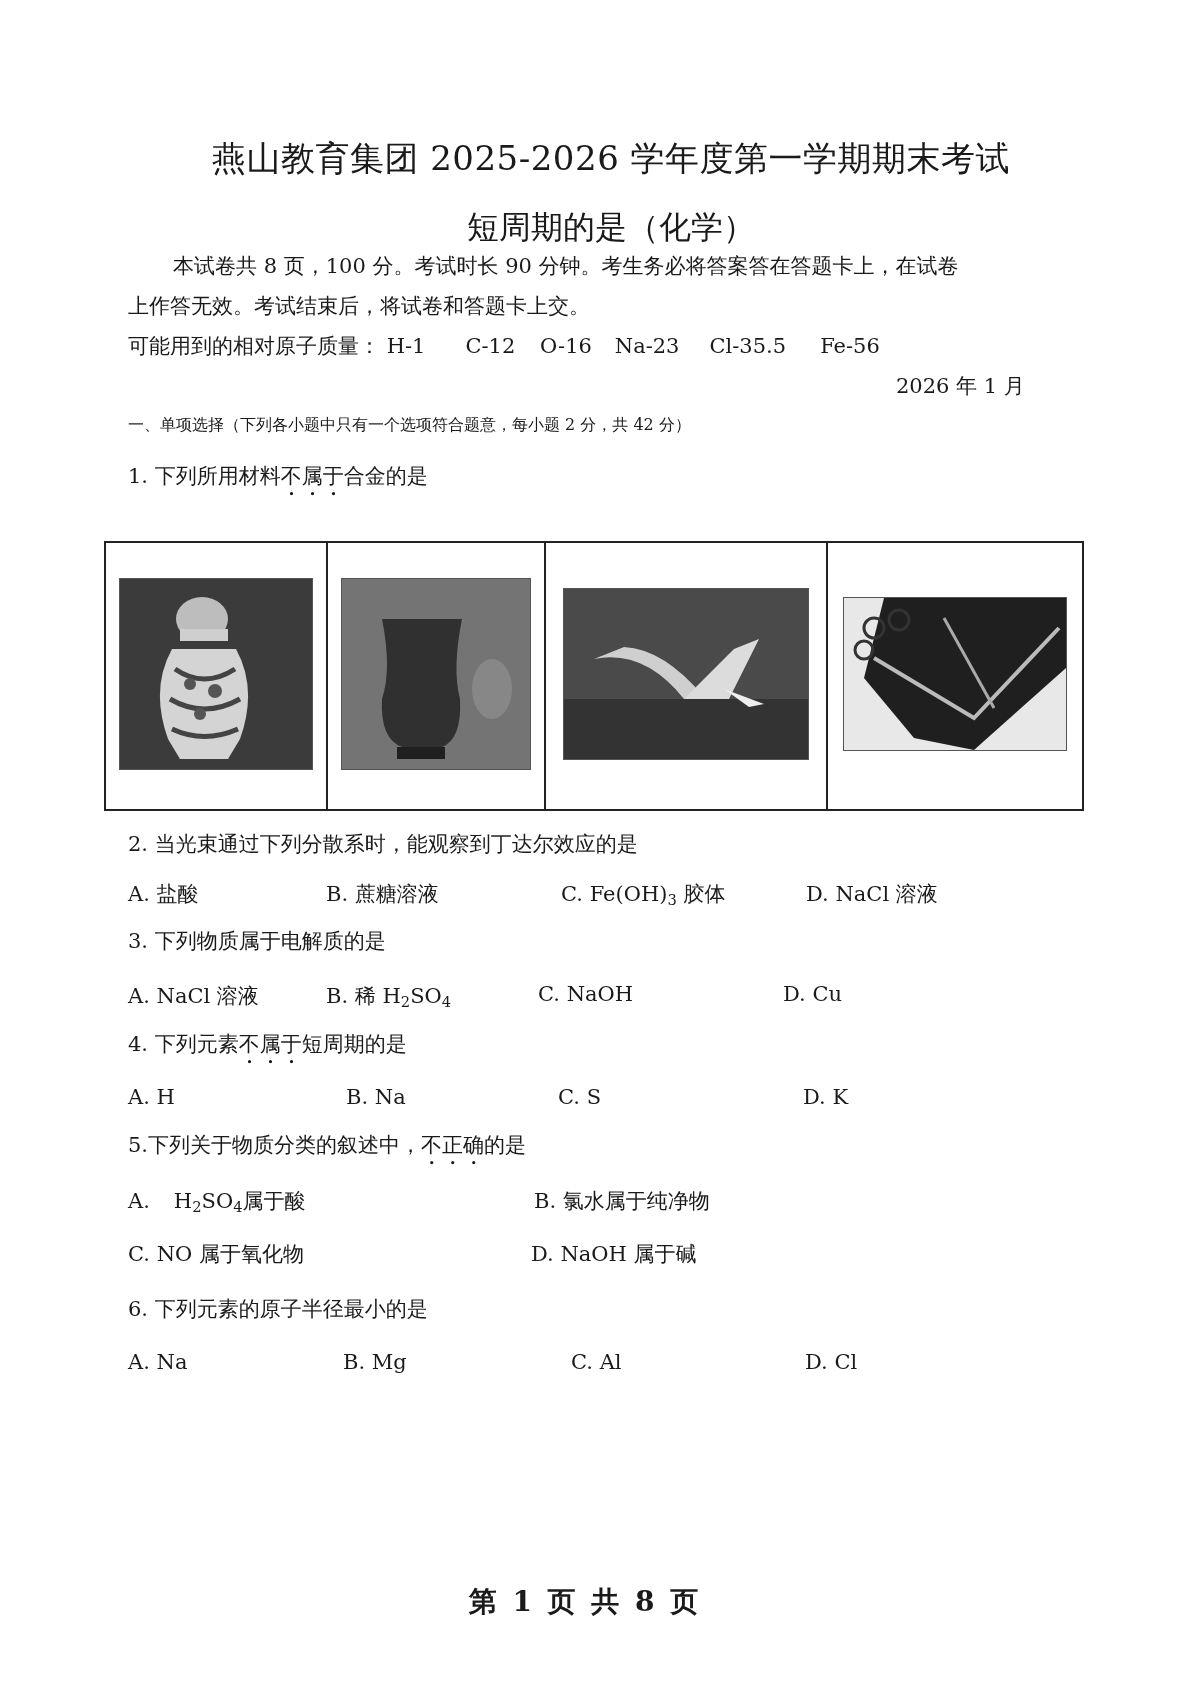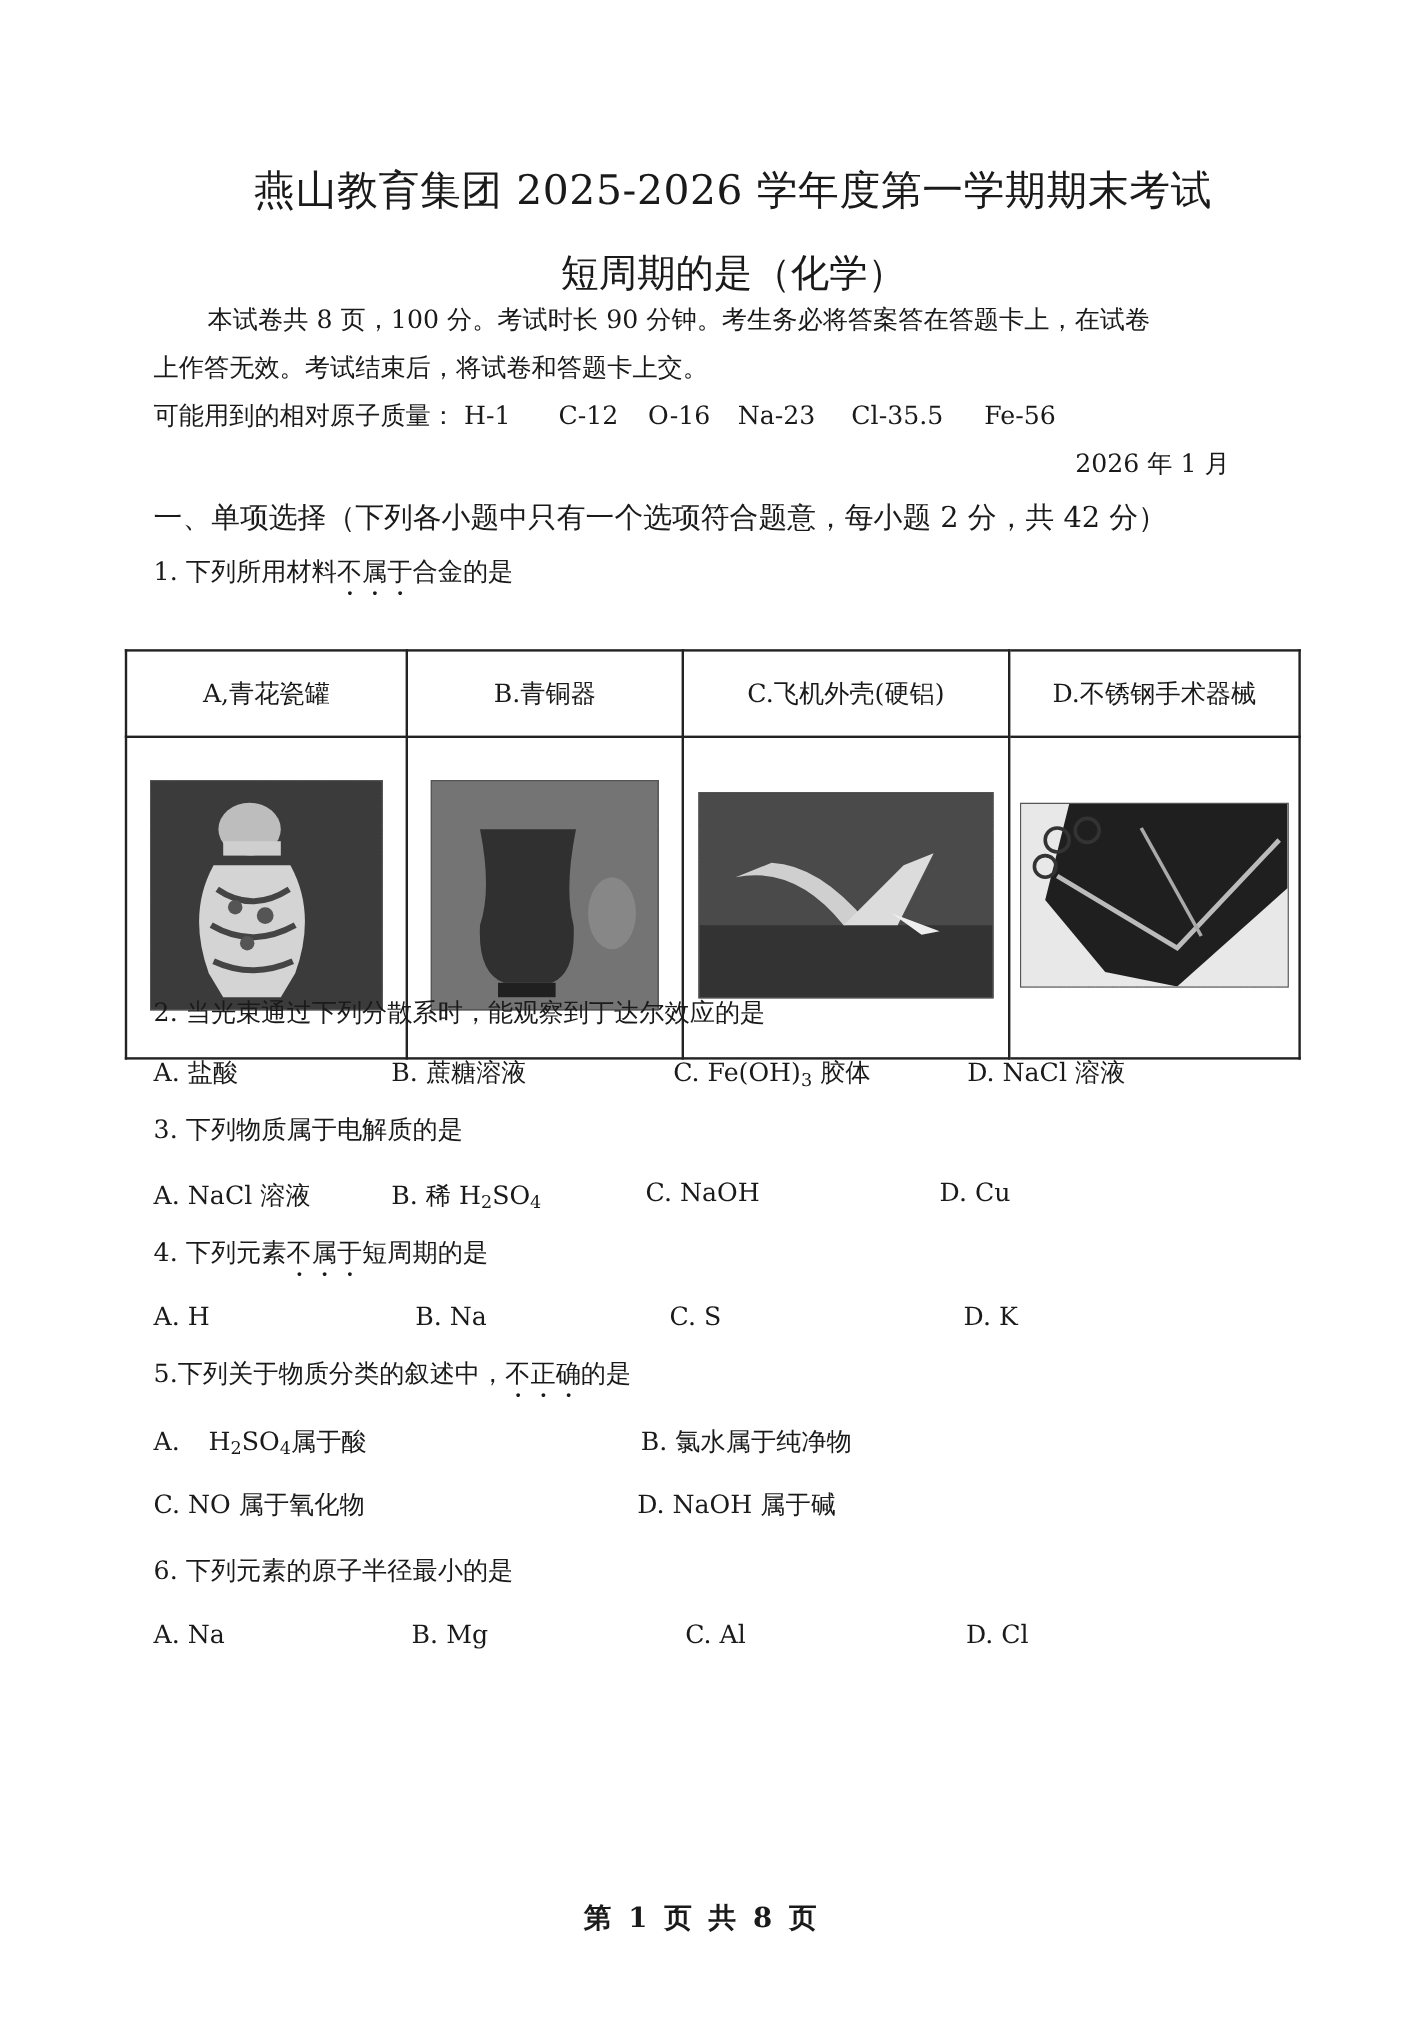--- a/index.html
+++ b/index.html
@@ -2,34 +2,34 @@
 <html><head>
 <meta charset="utf-8">
 <style>
   html, body { margin:0; padding:0; background:#ffffff; }
   body { width:1190px; height:1682px; position:relative; overflow:hidden;
          font-family:"DejaVu Serif","Liberation Serif",serif; color:#1a1a1a; }
   .abs { position:absolute; white-space:nowrap;margin-left:16px; }
   .title1 { left:0; width:1190px; top:136px; text-align:center; font-size:34px; letter-spacing:0.5px; }
   .title2 { left:0; width:1190px; top:206px; text-align:center; font-size:32px; }
   .para { font-size:21px; }
-  .section { font-size:24px; }
+  .section { font-size:16px; }
   .q { font-size:21px; }
   .opt { font-size:21px; }
   .dotted { text-emphasis: dot; text-emphasis-position: under; -webkit-text-emphasis: dot; -webkit-text-emphasis-position: under; }
   sub { font-size:0.7em; vertical-align:-0.25em; line-height:0; }
 
   table.q1 { position:absolute; left:104px; top:541px; width:980px; border-collapse:collapse; }
   table.q1 td { border:2px solid #222; text-align:center; vertical-align:middle; padding:0; }
   table.q1 tr.hdr td { height:70px; font-size:21px; }
   table.q1 tr.img td { height:266px; }
   .photo { display:inline-block; position:relative; border:1px solid #555;
            background-image:repeating-linear-gradient(0deg, rgba(255,255,255,0.08) 0 1px, transparent 1px 3px),
                             repeating-linear-gradient(90deg, rgba(0,0,0,0.12) 0 1px, transparent 1px 2px); }
-  .footer { left:0; width:1138px; top:1583px; text-align:center; font-size:23px; font-weight:bold; letter-spacing:3px; }
+  .footer { left:0; width:1138px; top:1583px; text-align:center; font-size:28px; font-weight:bold; letter-spacing:3px; }
 </style>
 </head>
 <body>
 
 <div class="abs title1">燕山教育集团 2025-2026 学年度第一学期期末考试</div>
 <div class="abs title2">短周期的是（化学）</div>
 
 <div class="abs para" style="left:157px; top:252px;">本试卷共 8 页，100 分。考试时长 90 分钟。考生务必将答案答在答题卡上，在试卷</div>
 <div class="abs para" style="left:112px; top:292px;">上作答无效。考试结束后，将试卷和答题卡上交。</div>
 
@@ -47,26 +47,20 @@
 
 <div class="abs section" style="left:112px; top:415px;">一、单项选择（下列各小题中只有一个选项符合题意，每小题 2 分，共 42 分）</div>
 
 <div class="abs q" style="left:112px; top:462px;">
   <span>1.</span>
   <span>下列所用材料</span><span class="dotted">不属于</span><span>合金的是</span>
 </div>
 
 <table class="q1">
   <tbody>
-      <tr class="hdr">
-    <td style="width:232px;">A,青花瓷罐</td>
-    <td style="width:228px;">B.青铜器</td>
-    <td style="width:270px;">C.飞机外壳(硬铝)</td>
-    <td>D.不锈钢手术器械</td>
-  </tr>
   <tr class="img">
     <td>
       <div class="photo" style="width:192px; height:190px; background-color:#3a3a3a;">
         <svg width="192" height="190" viewBox="0 0 192 190" style="display:block;">
           <rect x="0" y="0" width="192" height="190" fill="#3b3b3b"></rect>
           <ellipse cx="82" cy="40" rx="26" ry="22" fill="#bdbdbd"></ellipse>
           <rect x="60" y="50" width="48" height="12" fill="#cfcfcf"></rect>
           <path d="M52 70 Q30 110 48 160 L60 180 L108 180 L120 160 Q138 110 116 70 Z" fill="#d4d4d4"></path>
           <path d="M55 90 Q84 110 115 90 M50 120 Q84 140 120 120 M52 150 Q84 165 118 150" stroke="#444" stroke-width="5" fill="none"></path>
           <circle cx="70" cy="105" r="6" fill="#555"></circle>

